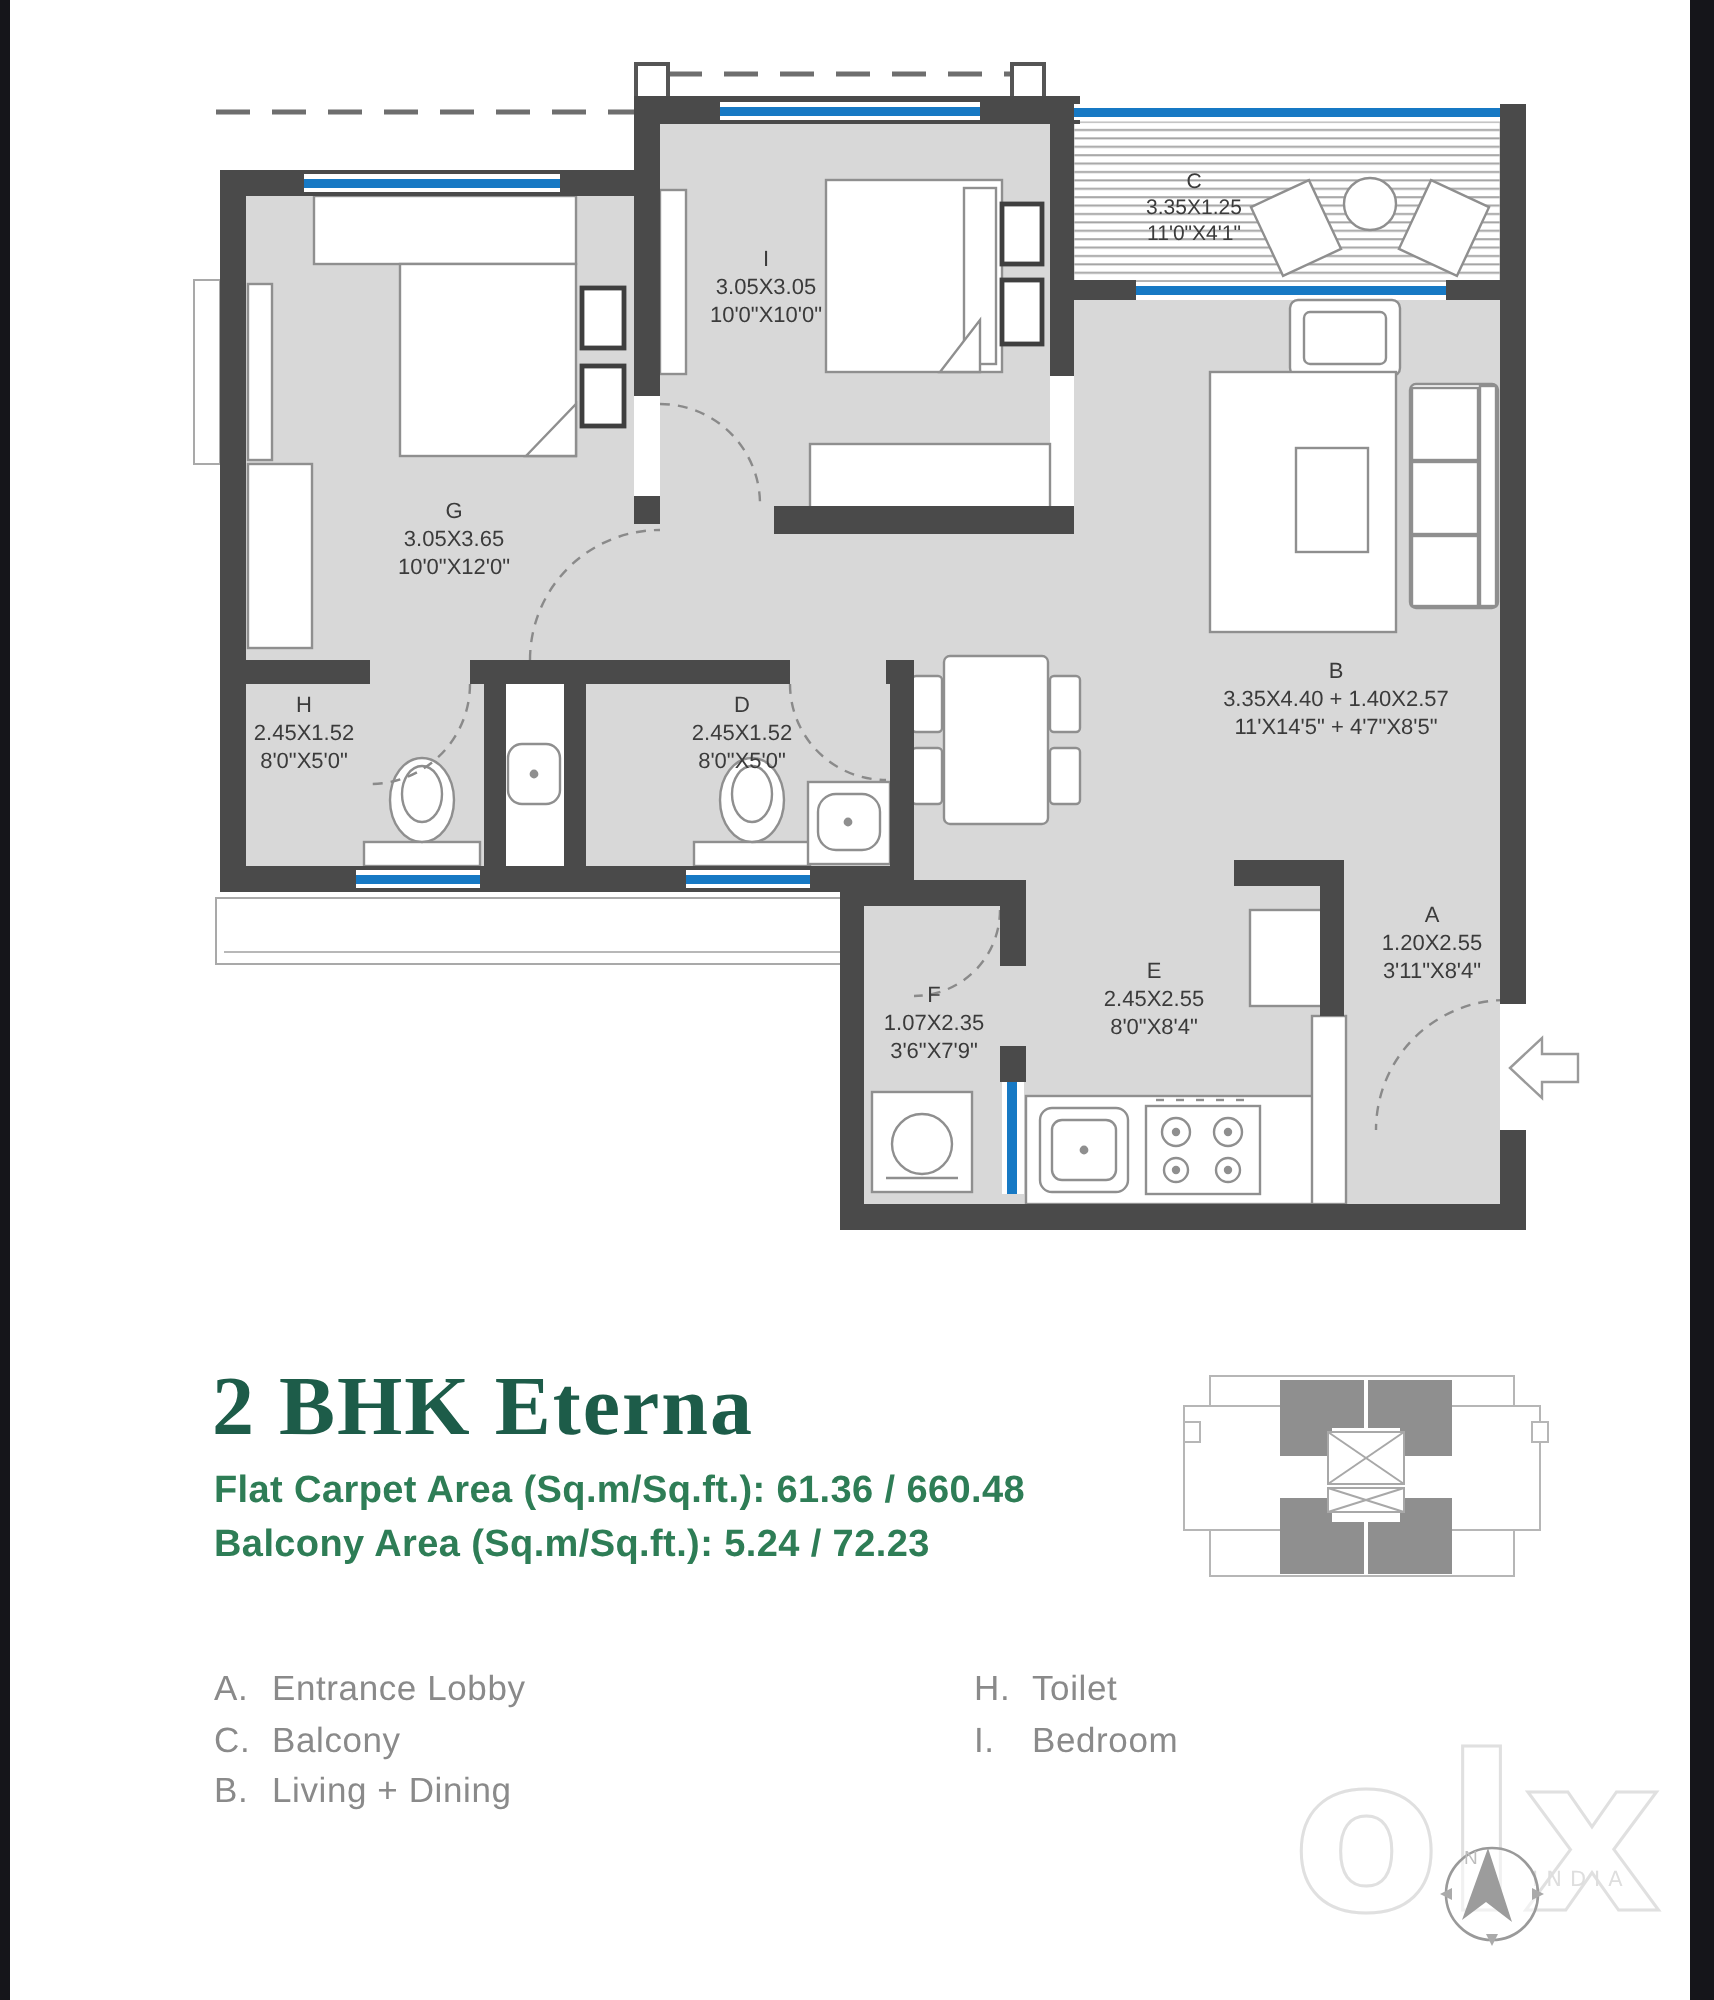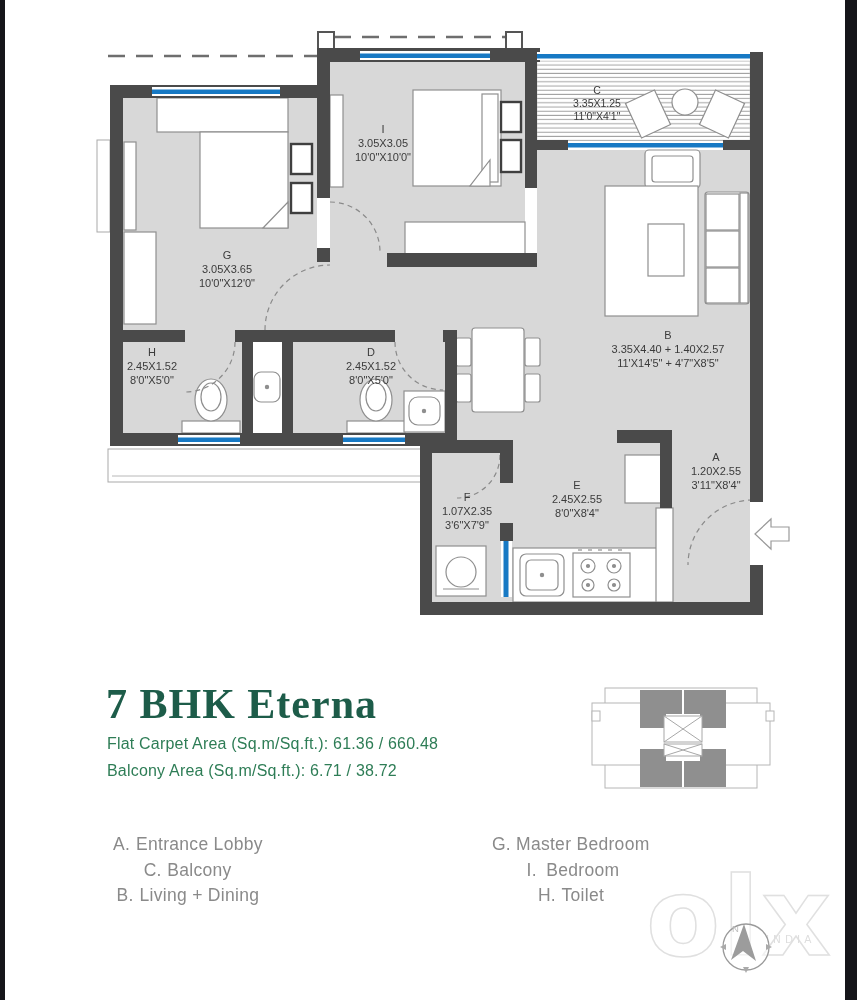--- a/index.html
+++ b/index.html
@@ -6,24 +6,24 @@
   .page{position:relative;width:857px;height:1000px;background:#ffffff;overflow:hidden;
         font-family:"Liberation Sans",sans-serif;}
   .edgebar{position:absolute;top:0;width:6px;height:1000px;background:#15151a;}
   .edgebar.left{left:0;width:5px;}
   .edgebar.right{left:845px;width:12px;}
   .plan-svg{position:absolute;left:0;top:0;}
   .plan-label{font-family:"Liberation Sans",sans-serif;font-size:11px;fill:#3b3b3b;text-anchor:middle;}
   .plan-label.small{font-size:10.5px;}
   .title{position:absolute;left:106px;top:680px;font-family:"Liberation Serif",serif;
          font-weight:bold;font-size:42px;letter-spacing:1px;}
-  .area-line{position:absolute;left:107px;font-weight:normal;font-size:16px;letter-spacing:0.2px;}
+  .area-line{position:absolute;left:107px;font-weight:bold;font-size:19px;letter-spacing:0.2px;}
   .area-line.l1{top:735px;}
   .area-line.l2{top:762px;}
-  .legend-col{position:absolute;top:832px;color:#8a8a8a;font-size:17.5px;letter-spacing:0.3px;text-align:center;}
+  .legend-col{position:absolute;top:832px;color:#8a8a8a;font-size:17.5px;letter-spacing:0.3px;}
   .legend-item{height:25.5px;line-height:25.5px;white-space:nowrap;}
   .lkey{display:inline-block;width:29px;}
   .keyplan-svg{position:absolute;left:588px;top:683px;}
   .mark-svg{position:absolute;left:640px;top:850px;}
 </style>
 </head>
 <body>
 
 <div class="page">
   <div class="edgebar left"></div>
@@ -269,23 +269,23 @@
       <text class="plan-label" x="467" y="515">1.07X2.35</text>
       <text class="plan-label" x="467" y="529">3'6"X7'9"</text>
     </g>
     <g>
       <text class="plan-label" x="716" y="461">A</text>
       <text class="plan-label" x="716" y="475">1.20X2.55</text>
       <text class="plan-label" x="716" y="489">3'11"X8'4"</text>
     </g>
   </svg>
 
-  <div class="title" style="color:#1d5c49">7 BHK Eterna</div>
+  <div class="title" style="color:#1d5c49">2 BHK Eterna</div>
   <div class="area-line l1" style="color:#2e7d56">Flat Carpet Area (Sq.m/Sq.ft.): 61.36 / 660.48</div>
-  <div class="area-line l2" style="color:#2e7d56">Balcony Area (Sq.m/Sq.ft.):  6.71 / 38.72</div>
+  <div class="area-line l2" style="color:#2e7d56">Balcony Area (Sq.m/Sq.ft.):  5.24 / 72.23</div>
 
   <svg class="keyplan-svg" width="190" height="112" viewBox="0 0 190 112">
     <rect x="17" y="5" width="152" height="100" fill="#fff" stroke="#b6b6b6" stroke-width="1"></rect>
     <rect x="4" y="20" width="178" height="62" fill="#fff" stroke="#b6b6b6" stroke-width="1"></rect>
     <rect x="52" y="7" width="86" height="38" fill="#8f8f8f"></rect>
     <rect x="78" y="31" width="34" height="14" fill="#fff"></rect>
     <line x1="95" y1="7" x2="95" y2="31" stroke="#fff" stroke-width="2"></line>
     <rect x="52" y="66" width="86" height="38" fill="#8f8f8f"></rect>
     <rect x="78" y="66" width="34" height="12" fill="#fff"></rect>
     <line x1="95" y1="78" x2="95" y2="104" stroke="#fff" stroke-width="2"></line>
@@ -307,27 +307,24 @@
     </div>
     <div class="legend-item">
       <span class="lkey">C.</span><span>Balcony</span>
     </div>
     <div class="legend-item">
       <span class="lkey">B.</span><span>Living + Dining</span>
     </div>
   </div>
   <div class="legend-col" style="left:487px">
     <div class="legend-item">
-      <span class="lkey">G.</span><span>Master Bedroom</span>
+      <span class="lkey">H.</span><span>Toilet</span>
     </div>
     <div class="legend-item">
       <span class="lkey">I.</span><span>Bedroom</span>
-    </div>
-    <div class="legend-item">
-      <span class="lkey">H.</span><span>Toilet</span>
     </div>
   </div>
 
   <svg class="mark-svg" width="210" height="145" viewBox="0 0 210 145">
     <text x="6" y="105" font-family="DejaVu Sans, sans-serif" font-weight="bold" font-size="108" fill="none" stroke="#e0e0e0" stroke-width="1.5" letter-spacing="2">olx</text>
     <text x="126" y="93" font-family="DejaVu Sans, sans-serif" font-size="10.5" letter-spacing="4" fill="#dedede">INDIA</text>
     <g>
       <circle cx="106" cy="97" r="23" fill="#ffffff" fill-opacity="0.55" stroke="#9a9a9a" stroke-width="1.3"></circle>
       <polygon points="104,74 116,111 103,101 91,110" fill="#9c9c9c"></polygon>
       <polygon points="86,94 80,97 86,100" fill="#aaaaaa"></polygon>

